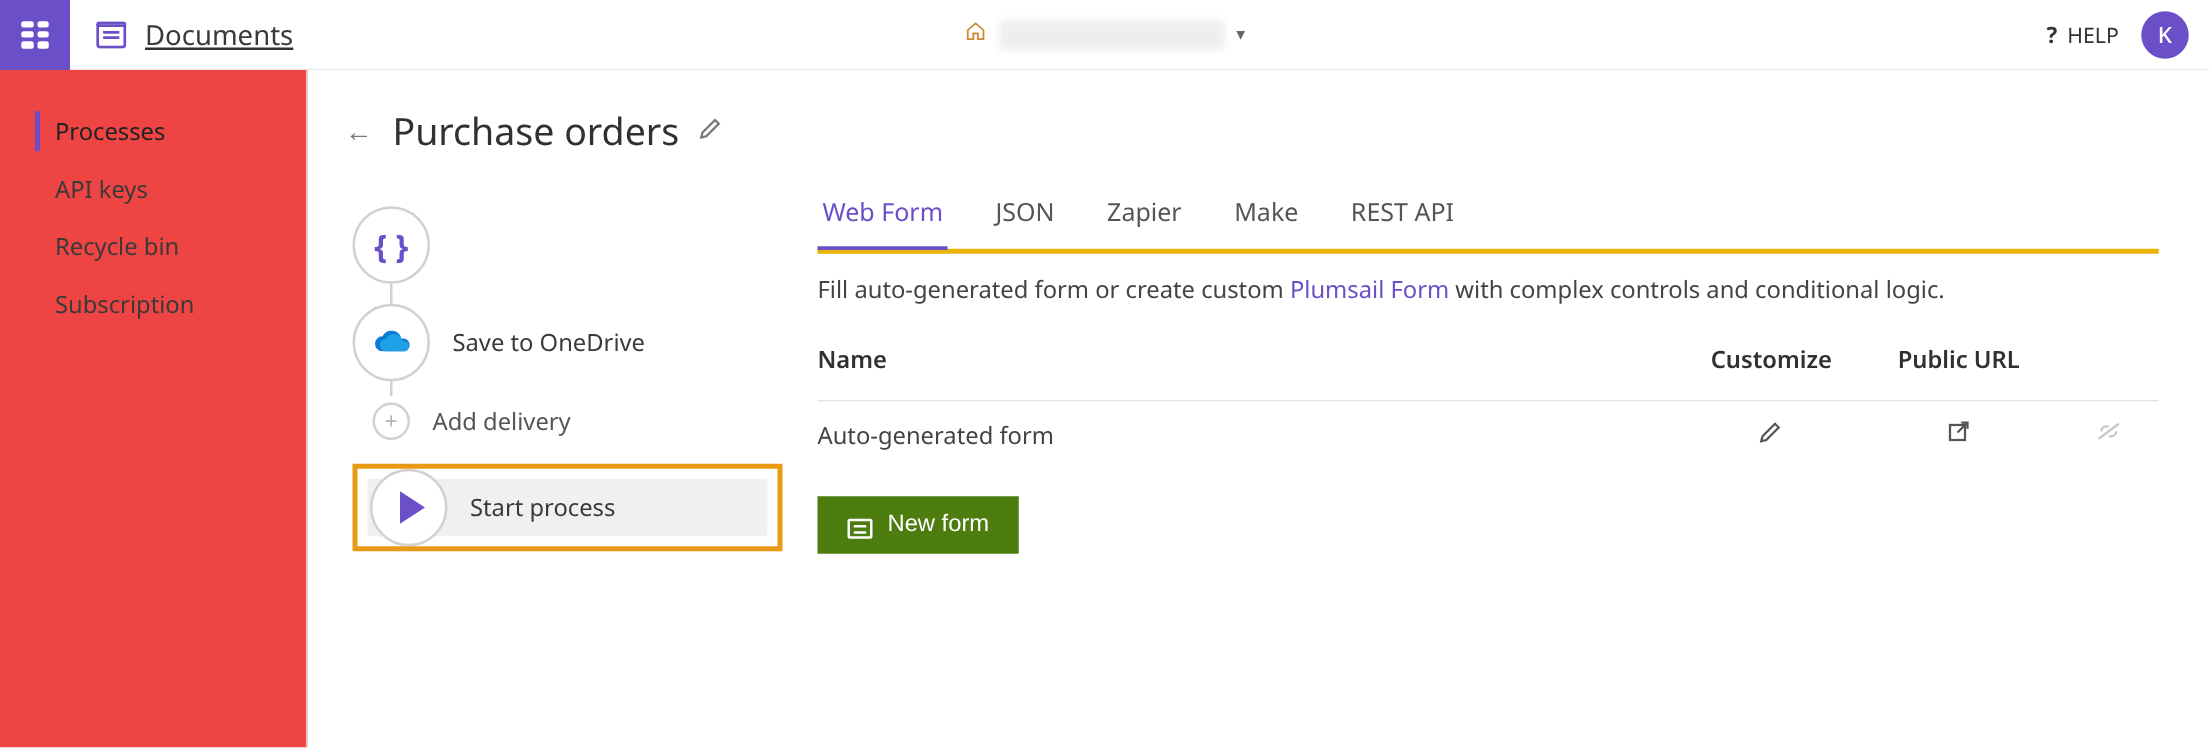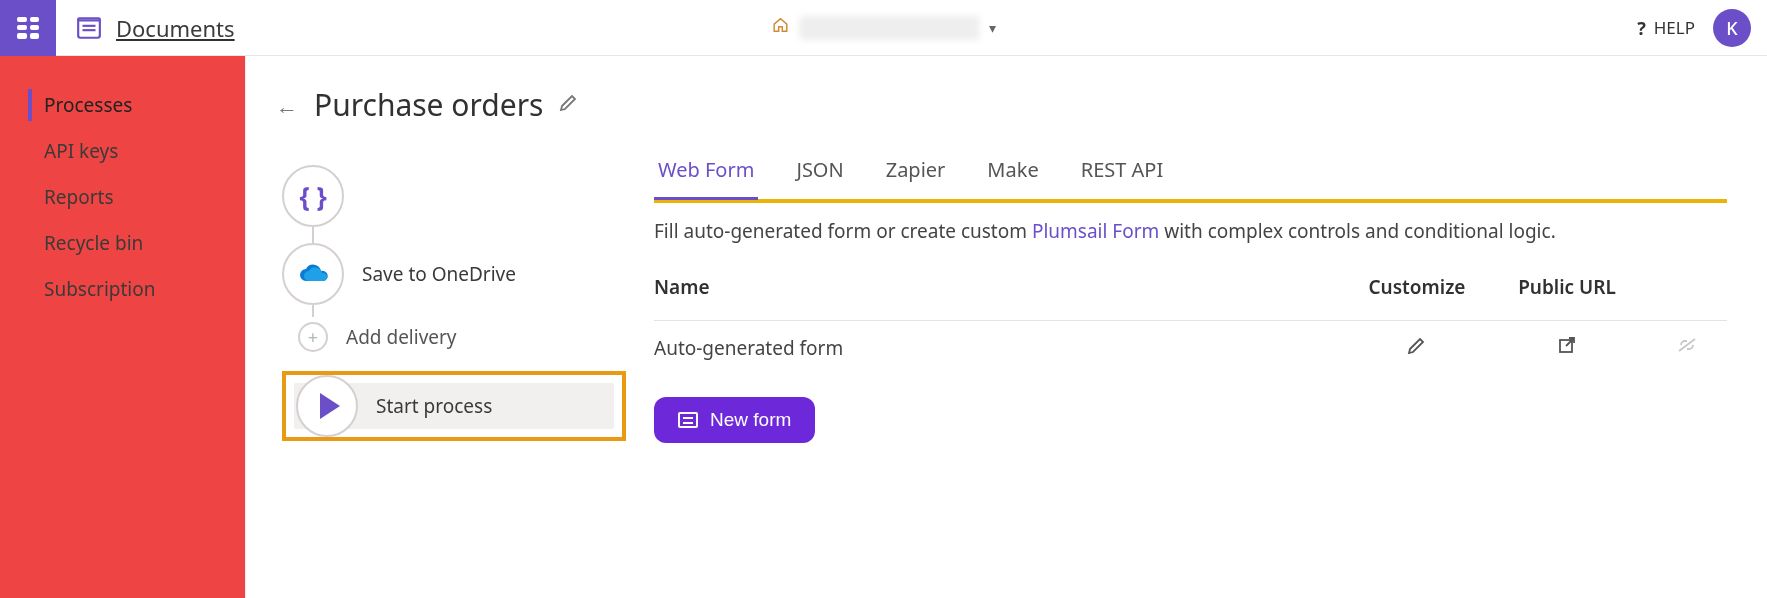--- a/index.html
+++ b/index.html
@@ -228,28 +228,28 @@
     align-items:center;
     padding: 14px 0;
     font-size: 19px;
     color:#444;
   }
   .row-action { color:#555; cursor:pointer; }
   .row-action.disabled { color:#c7c7c7; cursor:default; }
 
   .new-form-btn {
     margin-top: 22px;
-    background: #6d28d9;
+    background: #4d7c0f;
     color: #fff;
     border: none;
     padding: 12px 24px;
     font-size: 19px;
-    display:flex; align-items:center; gap:12px;
+    display:flex; align-items:flex-end; gap:12px;
     cursor:pointer;
-    border-radius: 12px;
+    border-radius: 0;
   }
   .form-icon {
     width: 20px; height: 16px;
     border: 2px solid #fff;
     border-radius: 2px;
     position: relative;
   }
   .form-icon::before, .form-icon::after {
     content:""; position:absolute; left:3px; right:3px; height:2px; background:#fff;
   }
@@ -302,23 +302,20 @@
 </div>
 
 <div class="body">
 
   <div class="sidebar">
     <div class="side-item active">
       <span>Processes</span>
     </div>
     <div class="side-item">
       <span>API keys</span>
-    </div>
-    <div class="side-item">
-      <span>Reports</span>
     </div>
     <div class="side-item">
       <span>Recycle bin</span>
     </div>
     <div class="side-item">
       <span>Subscription</span>
     </div>
   </div>
 
   <div class="main">

